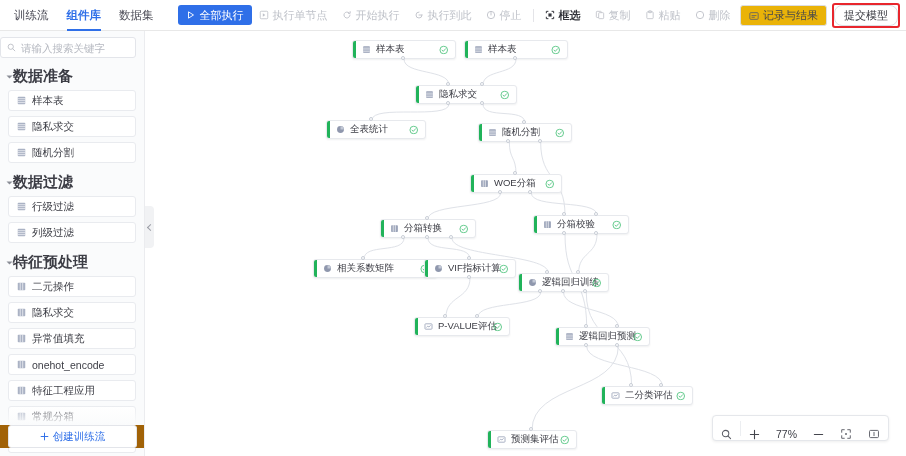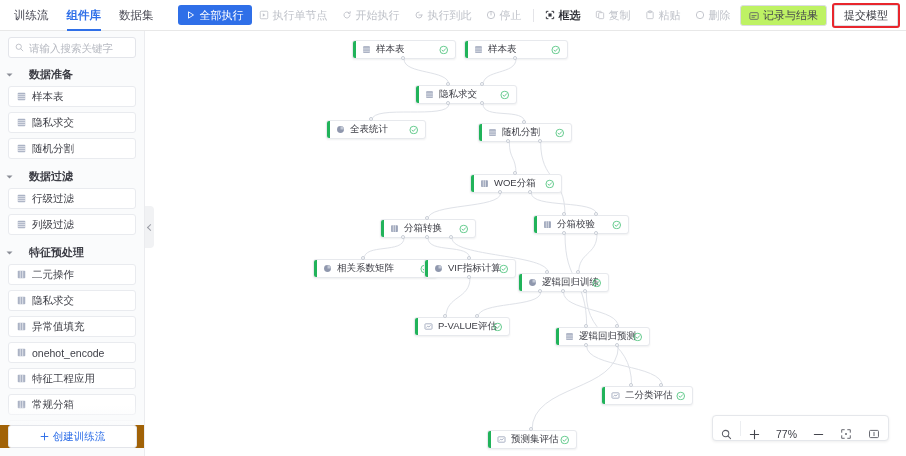--- a/index.html
+++ b/index.html
@@ -43,59 +43,59 @@
     display: flex; align-items: center; gap: 4px;
     padding: 0 7px; cursor: default; white-space: nowrap;
   }
   .tool.enabled { color: #33343b; font-weight: bold; font-family: Liberation Mono, monospace; }
   .tsep { width: 1px; height: 13px; background: #e4e4e8; margin: 0 4px; }
 
   .topright { position: absolute; right: 8px; top: 0; height: 31px; display: flex; align-items: center; gap: 7px; }
   .btn-ghost {
     font-size: 11px; color: #44454d; border: 1px solid #dcdee3;
     border-radius: 3px; height: 21px; padding: 0 8px;
-    display: flex; align-items: center; gap: 4px; background: #bef264; cursor: pointer;
+    display: flex; align-items: center; gap: 4px; background: #eab308; cursor: pointer;
     white-space: nowrap;
   }
   .btn-outline-hl {
     font-size: 11px; color: #33343b; border: 1px solid #dcdee3;
-    border-radius: 0; height: 21px; padding: 0 9px;
+    border-radius: 8px; height: 21px; padding: 0 9px;
     display: flex; align-items: center; background: #fff; cursor: pointer;
     white-space: nowrap; position: relative;
   }
   .hl-ring {
     position: absolute; inset: -3px; border: 2px solid #e8262d;
     border-radius: 3px; pointer-events: none;
   }
 
   .ic { display: inline-block; line-height: 0; }
   .ic svg { display: block; }
 
   
   .sidebar {
     position: absolute; left: 0; top: 31px; width: 145px; height: 425px;
     background: #fafbfc; border-right: 1px solid #ebecef;
     overflow: hidden;
   }
-  .search-wrap { padding: 6px 8px 4px 8px; }
+  .search-wrap { padding: 6px 8px 4px 0; }
   .search-box {
     height: 21px; border: 1px solid #e3e5ea; border-radius: 3px;
     background: #fff; display: flex; align-items: center; gap: 5px;
     padding: 0 6px;
   }
   .search-box input {
     border: 0; outline: 0; font-size: 10.5px; color: #9ea1aa;
     background: transparent; width: 100%;
     font-family: "Liberation Sans", sans-serif;
   }
   .search-box input::placeholder { color: #b6b9c1; }
 
   .group-head {
-    font-size: 11px; color: #3c3d45; font-weight: bold;
-    padding: 5px 8px 4px 8px; display: flex; align-items: center; gap: 18px;
+    font-size: 15px; color: #3c3d45; font-weight: bold;
+    padding: 5px 8px 4px 8px; display: flex; align-items: center; gap: 2px;
     cursor: pointer;
   }
   .caret { width: 0; height: 0; border-left: 3.5px solid #8a8d96;
            border-top: 3px solid transparent; border-bottom: 3px solid transparent;
            transform: rotate(90deg); }
   .comp {
     margin: 0 8px 5px 8px; height: 21px; background: #fff;
     border: 1px solid #e9ebef; border-radius: 3px;
     display: flex; align-items: center; gap: 6px; padding: 0 8px;
     font-size: 10.5px; color: #3d3e46; cursor: pointer;

